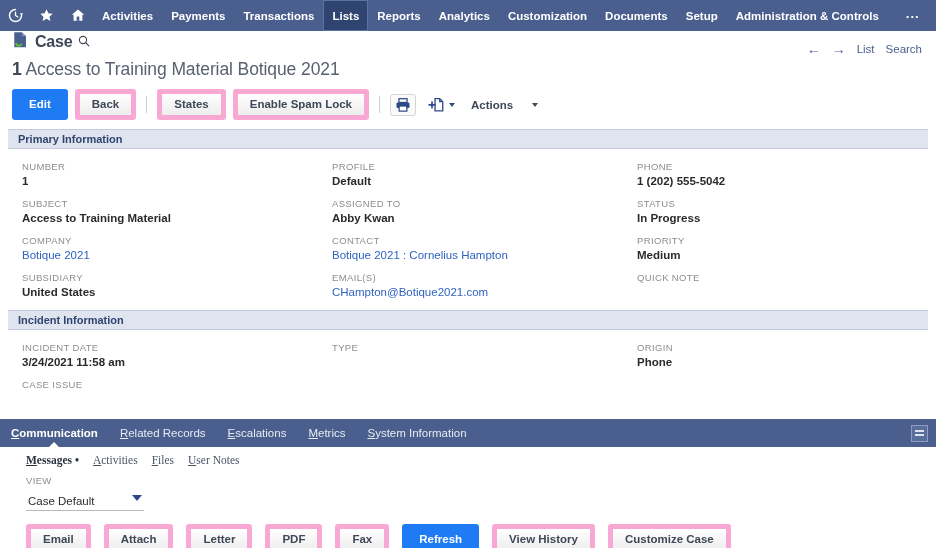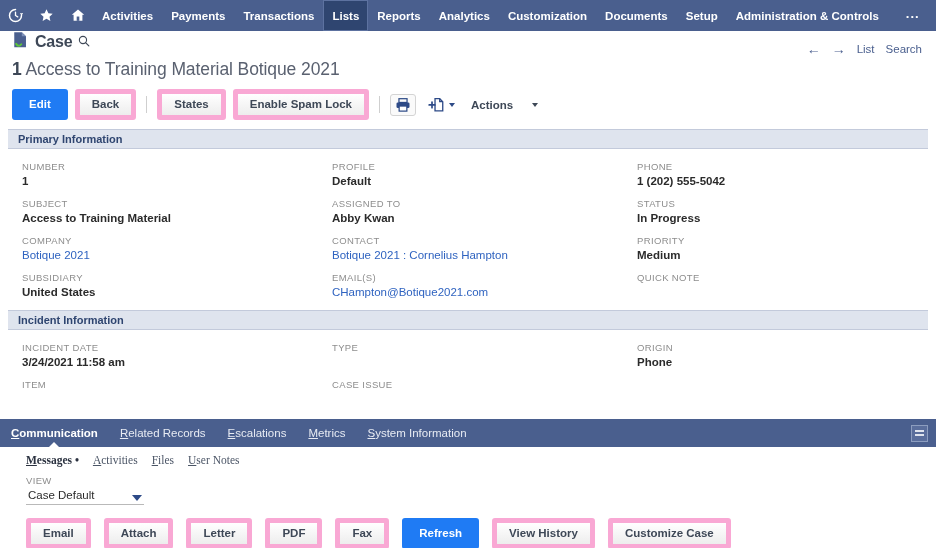--- a/index.html
+++ b/index.html
@@ -221,24 +221,24 @@
   .innertab.active { font-weight: bold; color: #2b3240; }
   .innertab u { text-decoration: underline; }
   .dot-mark { color: #2b3240; font-weight: bold; }
 
   .view-block { padding: 3px 0 0 18px; }
   .view-label {
     font-size: 9.5px; color: #8d8d8d; letter-spacing: 0.35px;
     text-transform: uppercase;
   }
   .view-select {
-    margin-top: 3px;
+    margin-top: 9px;
     width: 118px;
     border-bottom: 1px solid #b9b9b9;
-    display: flex; align-items: flex-end; justify-content: space-between;
+    display: flex; align-items: flex-start; justify-content: space-between;
     padding: 0 2px 3px 2px;
     font-size: 11.5px;
     color: #2b2b2b;
     cursor: pointer;
   }
   .sel-caret {
     width: 0; height: 0;
     border-left: 5px solid transparent;
     border-right: 5px solid transparent;
     border-top: 6px solid #2d4a87;
@@ -427,24 +427,20 @@
   <div class="fld">
     <div class="fld-label">TYPE</div>
     <div class="fld-val"></div>
   </div>
   <div class="fld">
     <div class="fld-label">ORIGIN</div>
     <div class="fld-val">Phone</div>
   </div>
 
   <div class="fld">
-    <div class="fld-label">ITEM</div>
-    <div class="fld-val"></div>
-  </div>
-  <div class="fld">
     <div class="fld-label">CASE ISSUE</div>
     <div class="fld-val"></div>
   </div>
   <div class="fld"></div>
 </div>
 
 <div class="subtab-bar">
   <div class="subtab active">
       <u>C</u>
       <span>ommunication</span>

